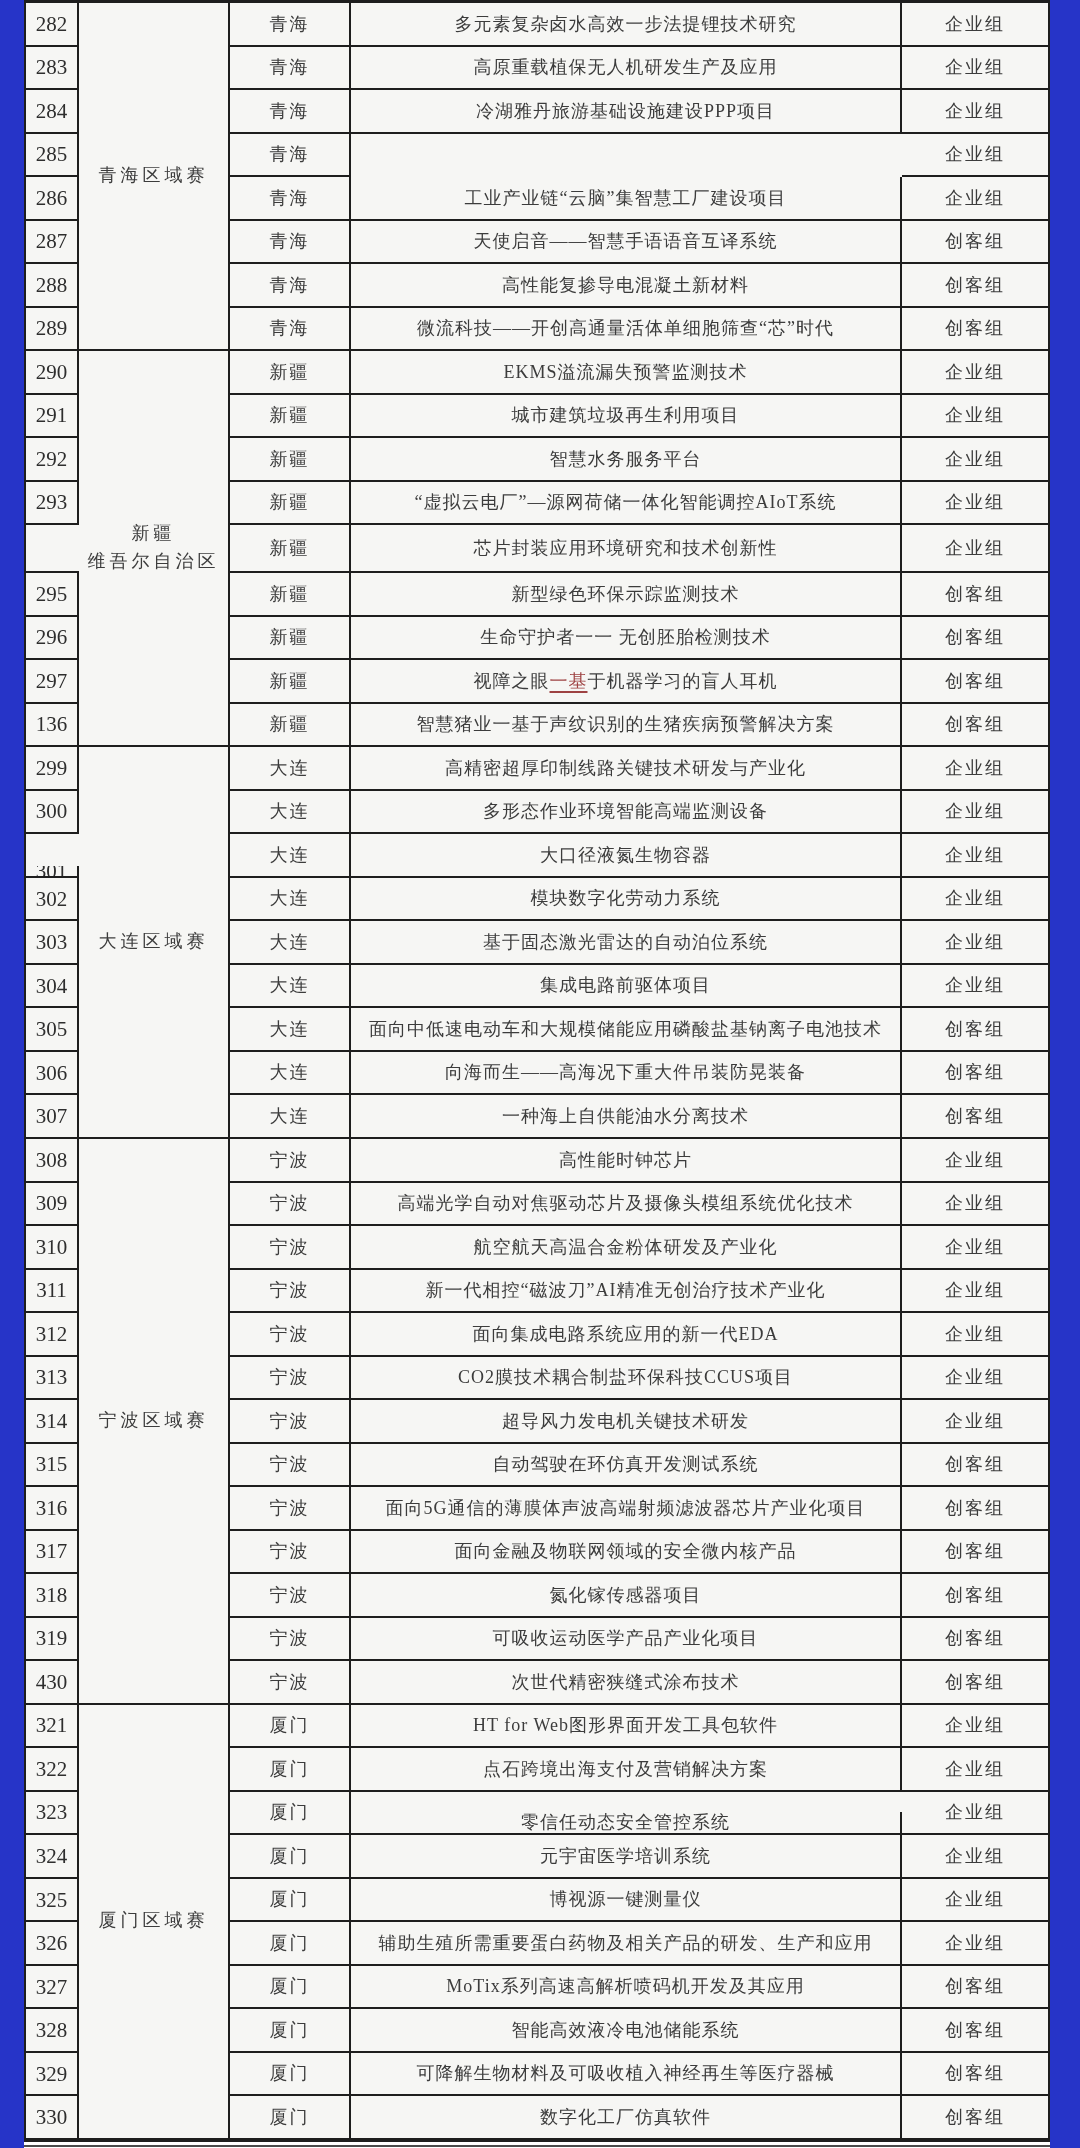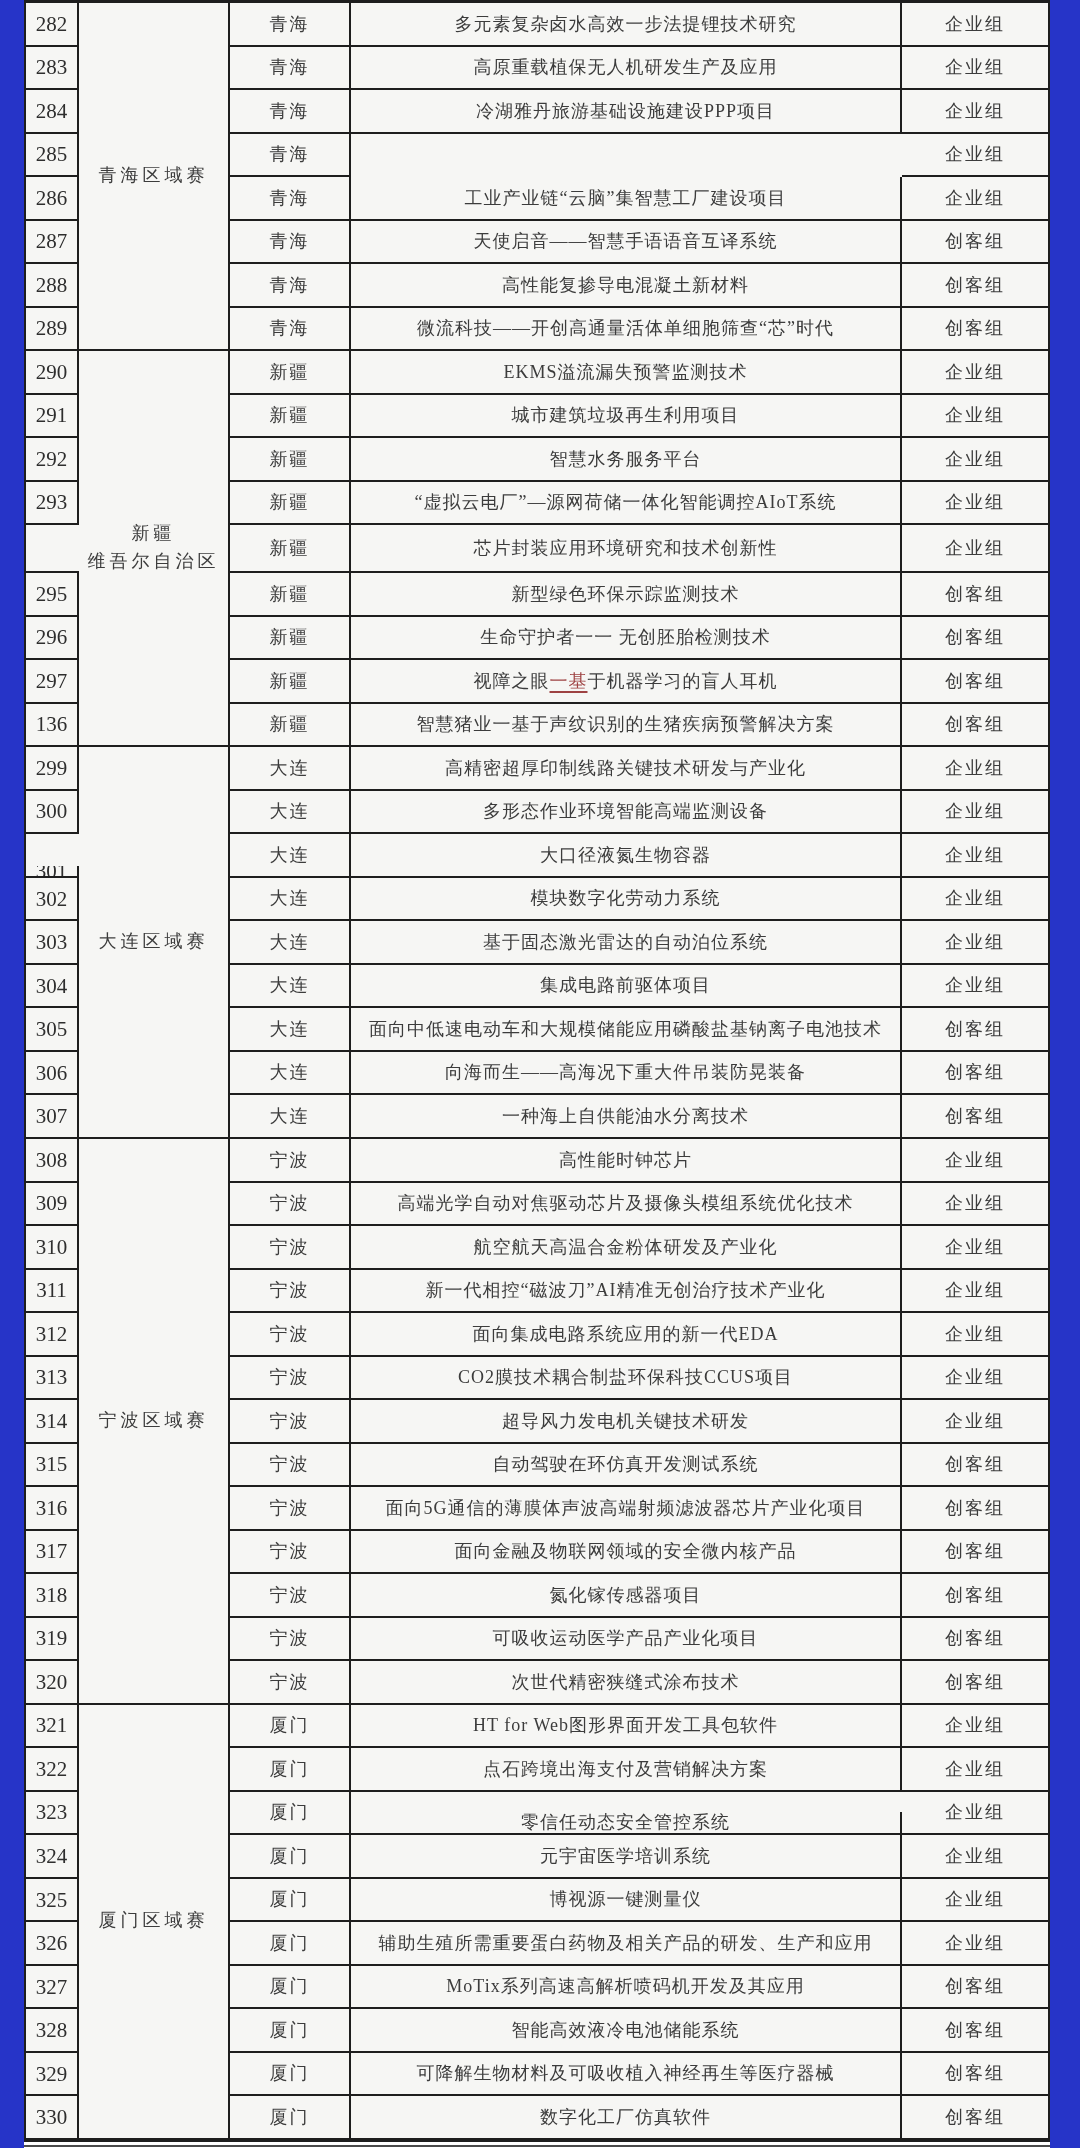--- a/index.html
+++ b/index.html
@@ -248,21 +248,21 @@
     <div class="cell project" style="grid-area: 36 / 4 / span 1;">面向金融及物联网领域的安全微内核产品</div>
     <div class="cell group" style="grid-area: 36 / 5 / span 1;">创客组</div>
     <div class="cell num" style="grid-area: 37 / 1 / span 1;">318</div>
     <div class="cell region" style="grid-area: 37 / 3 / span 1;">宁波</div>
     <div class="cell project" style="grid-area: 37 / 4 / span 1;">氮化镓传感器项目</div>
     <div class="cell group" style="grid-area: 37 / 5 / span 1;">创客组</div>
     <div class="cell num" style="grid-area: 38 / 1 / span 1;">319</div>
     <div class="cell region" style="grid-area: 38 / 3 / span 1;">宁波</div>
     <div class="cell project" style="grid-area: 38 / 4 / span 1;">可吸收运动医学产品产业化项目</div>
     <div class="cell group" style="grid-area: 38 / 5 / span 1;">创客组</div>
-    <div class="cell num" style="grid-area: 39 / 1 / span 1;">320</div>
+    <div class="cell num" style="grid-area: 39 / 1 / span 1;">430</div>
     <div class="cell region" style="grid-area: 39 / 3 / span 1;">宁波</div>
     <div class="cell project" style="grid-area: 39 / 4 / span 1;">次世代精密狭缝式涂布技术</div>
     <div class="cell group" style="grid-area: 39 / 5 / span 1;">创客组</div>
     <div class="cell num" style="grid-area: 40 / 1 / span 1;">321</div>
     <div class="cell section" style="grid-area: 40 / 2 / span 10;">
       <div>厦门区域赛</div>
     </div>
     <div class="cell region" style="grid-area: 40 / 3 / span 1;">厦门</div>
     <div class="cell project" style="grid-area: 40 / 4 / span 1;">HT for Web图形界面开发工具包软件</div>
     <div class="cell group" style="grid-area: 40 / 5 / span 1;">企业组</div>

